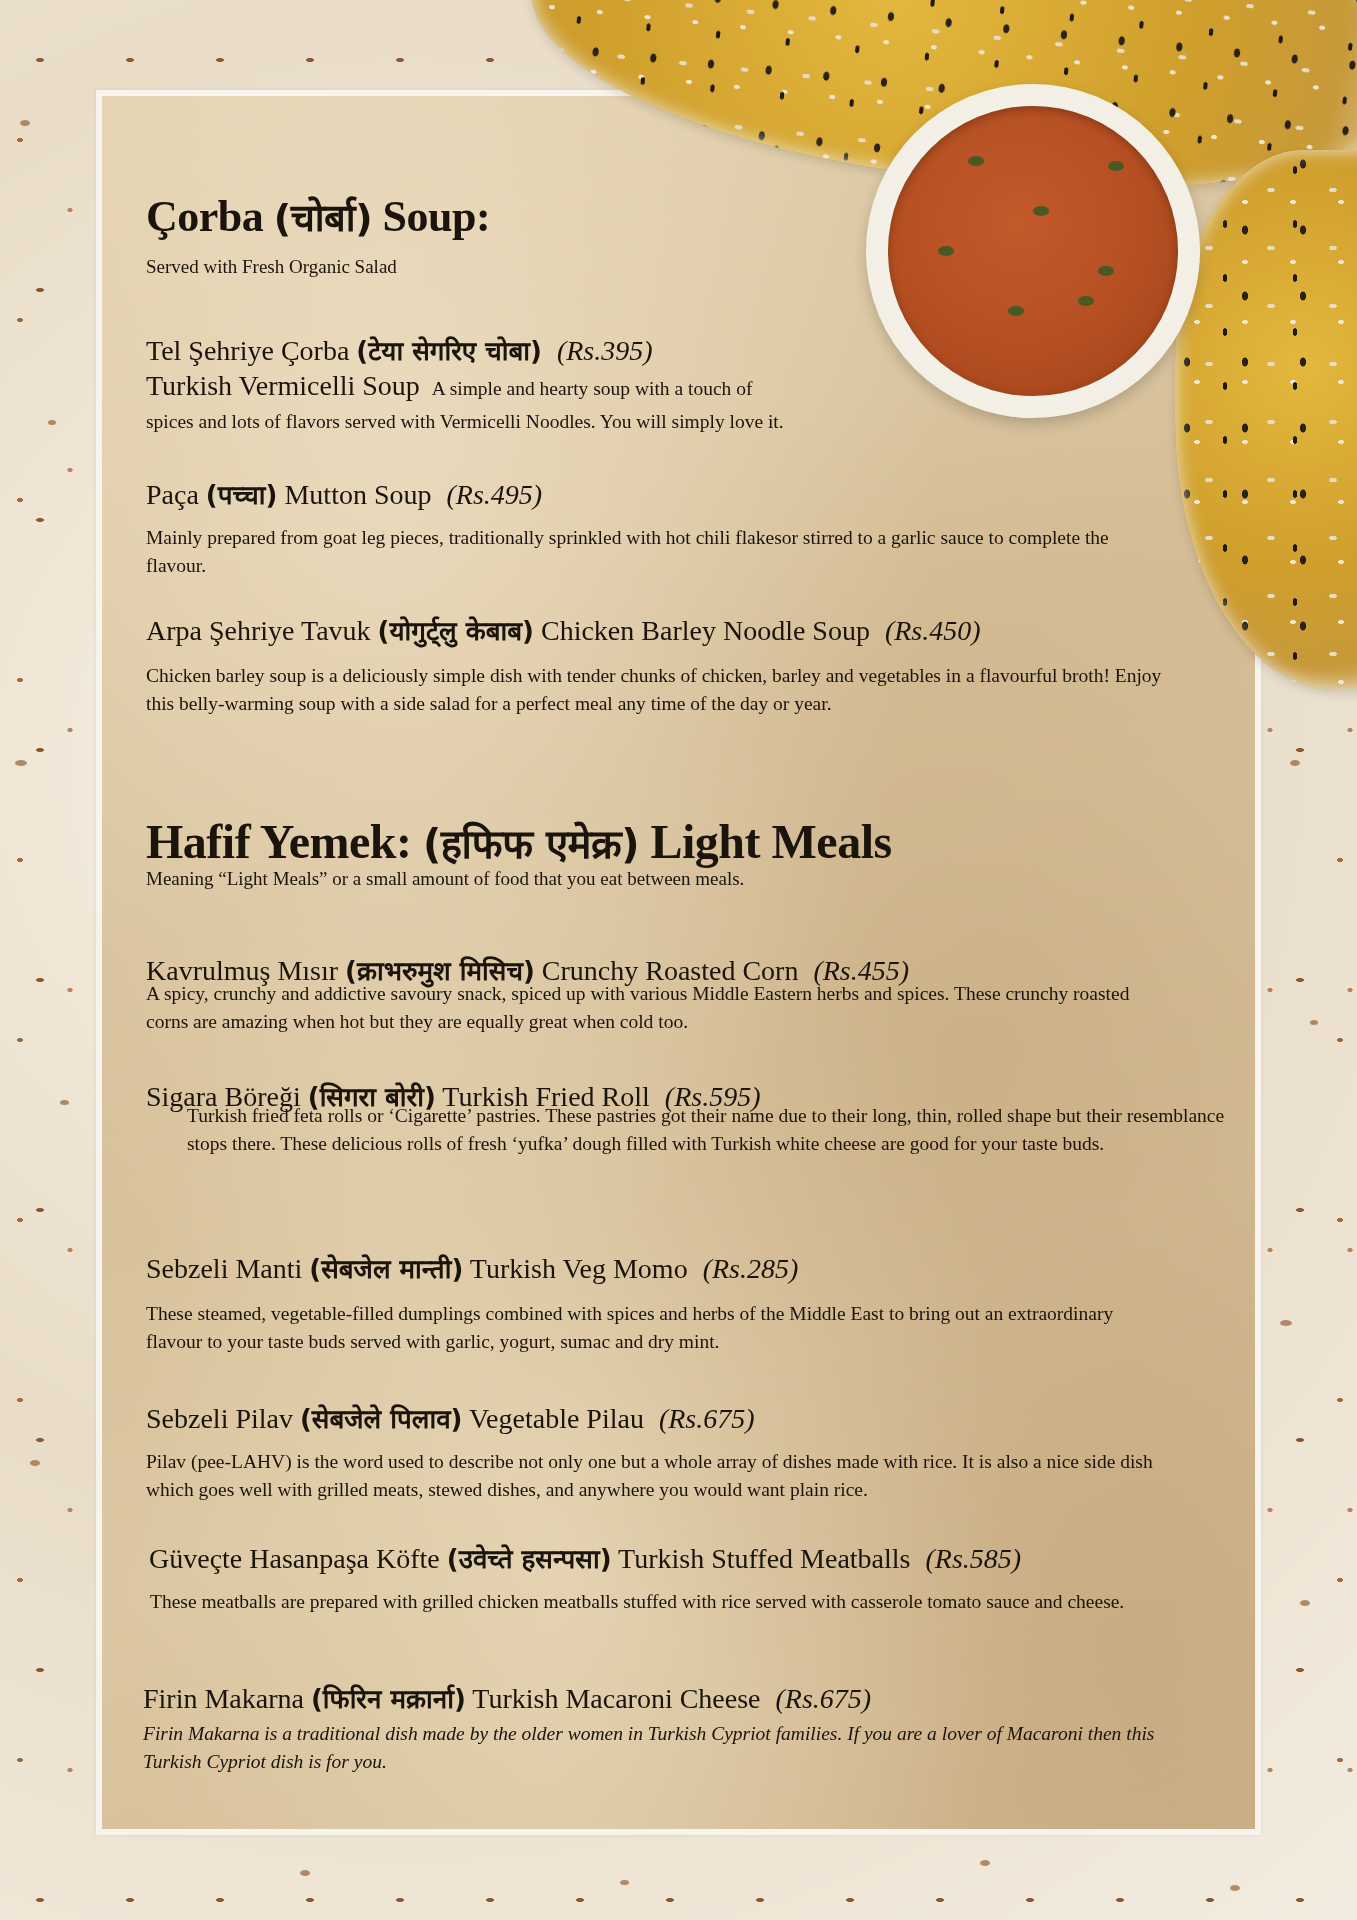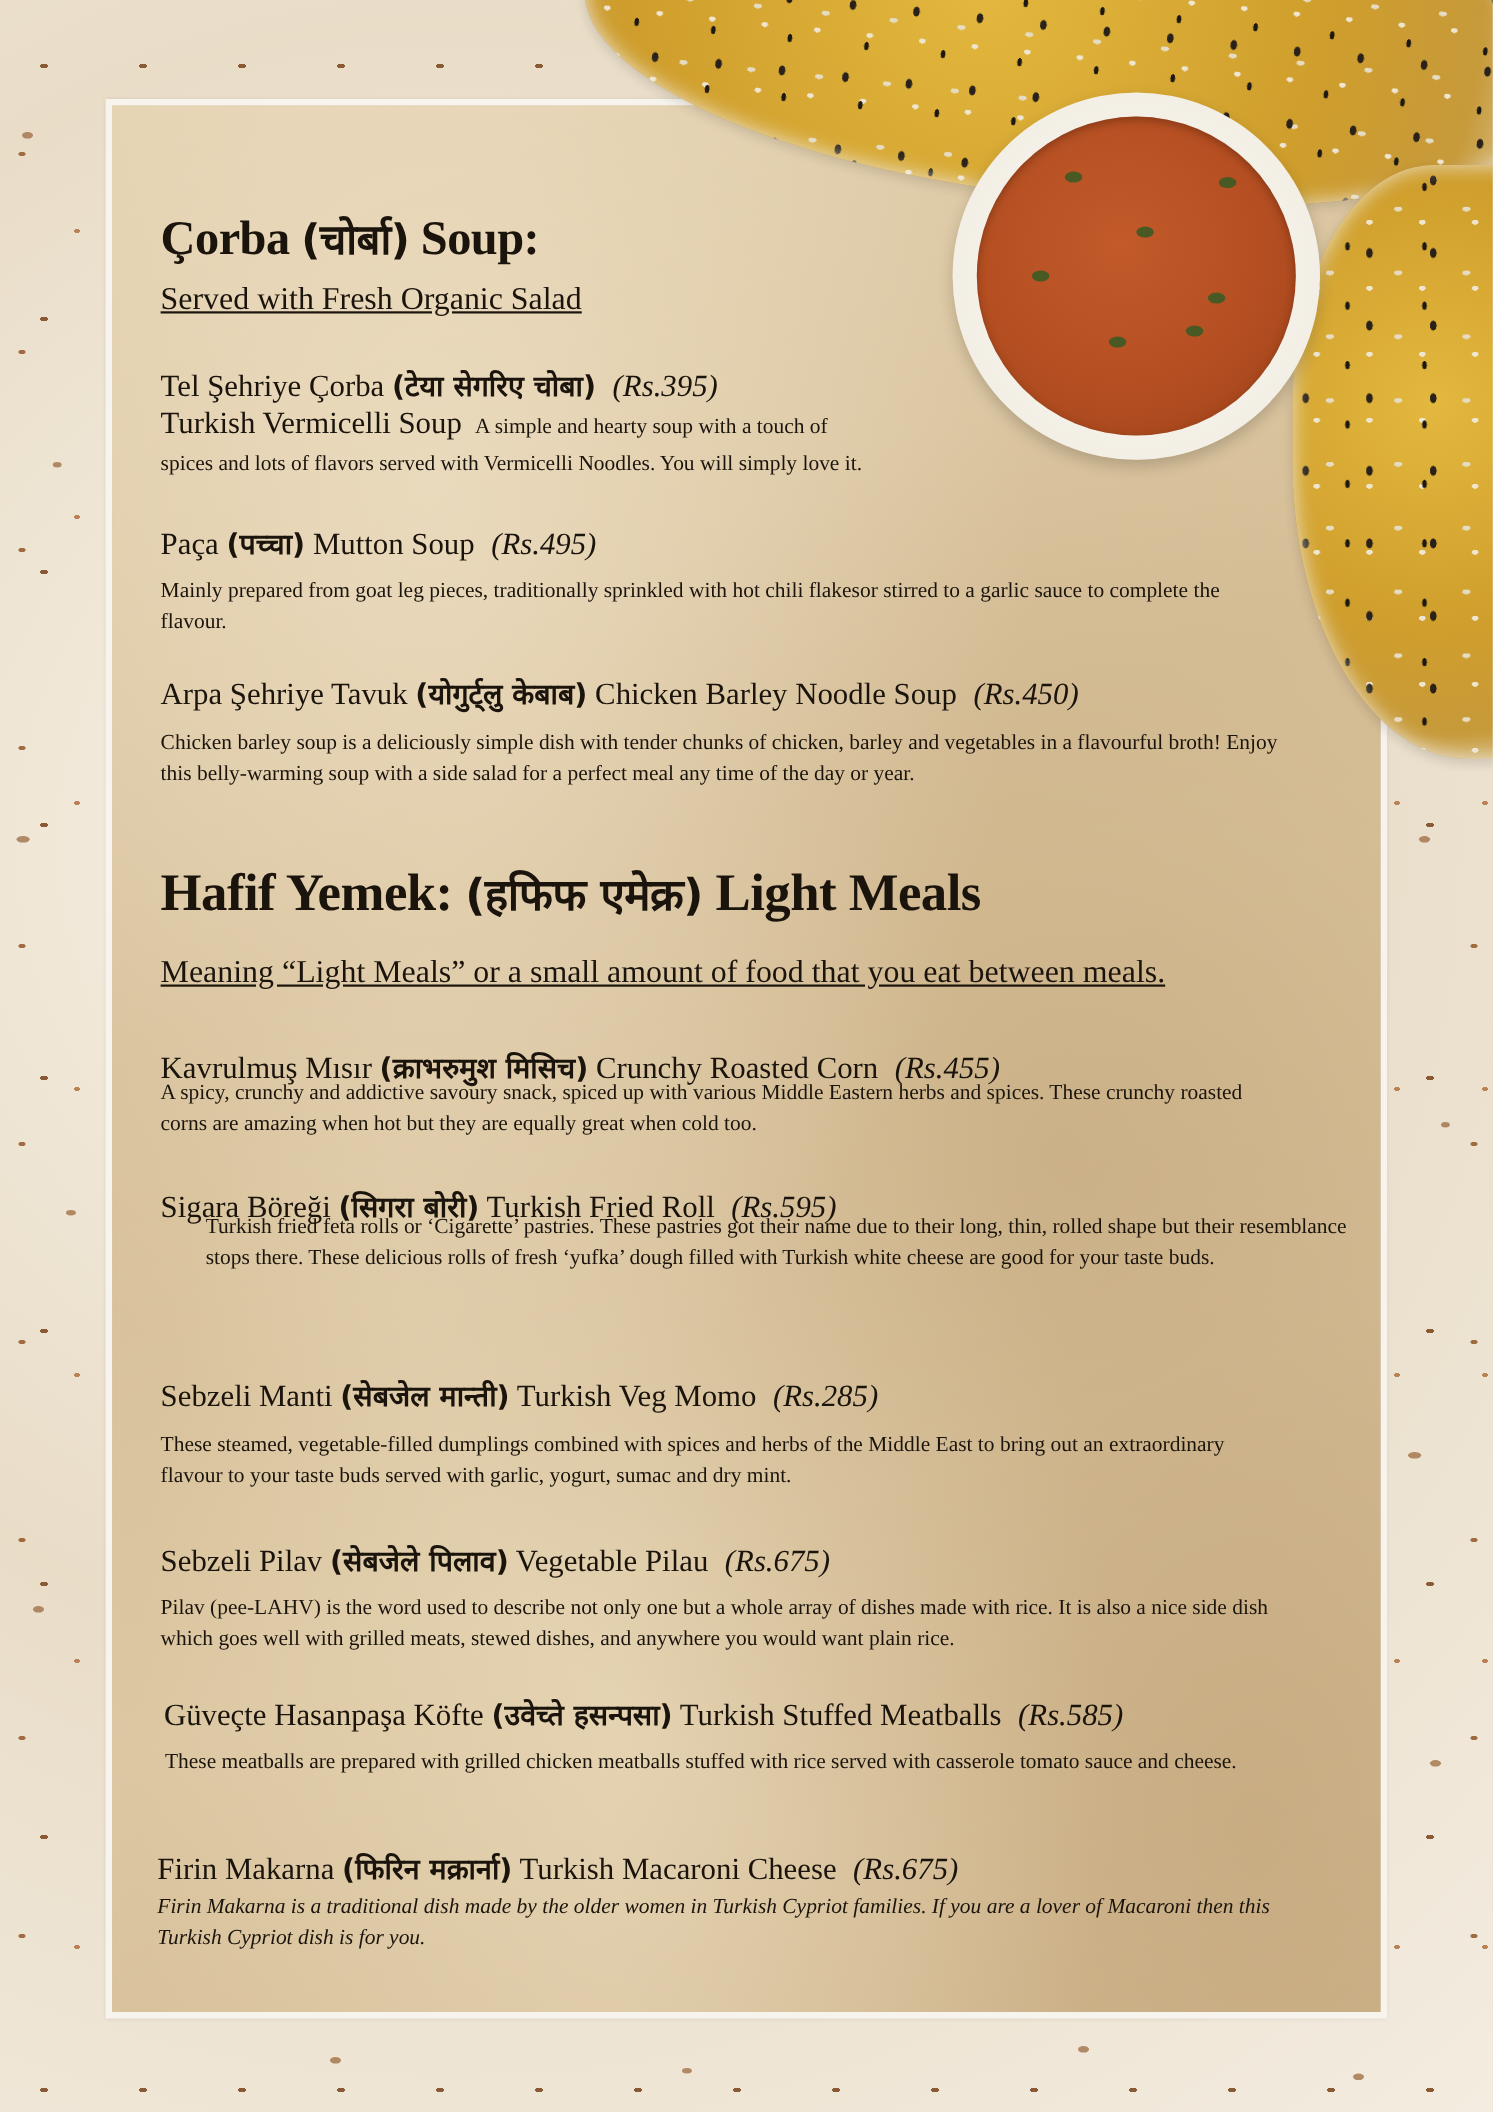--- a/index.html
+++ b/index.html
@@ -82,21 +82,21 @@
     width: 1080px;
   }
   .abs { position: absolute; left: 0; white-space: nowrap; }
   .section-title {
     font-weight: 700;
     font-size: 44px;
     letter-spacing: -0.5px;
   }
   .section-title.big { font-size: 48px; }
   .deva { font-family: "DejaVu Sans", sans-serif; font-weight: 700; }
-  .section-sub { font-size: 29px; text-decoration: underline; }
+  .section-sub { font-size: 19px; }
   .item-title { font-size: 28px; }
   .item-title .deva { font-size: 26px; }
   .price { font-style: italic; font-size: 28px; margin-left: 8px; }
   .desc { font-size: 19.5px; line-height: 28px; white-space: normal; }
   .inline-desc { font-size: 19.5px; }
 </style>
 </head>
 <body>
 
 <div>
@@ -163,21 +163,21 @@
   <div class="abs desc" style="top:344px;width:1020px;">Mainly prepared from goat leg pieces, traditionally sprinkled with hot chili flakesor stirred to a garlic sauce to complete the flavour.</div>
 
   <div class="abs item-title" style="top:432px;">
     <span>Arpa Şehriye Tavuk</span>
     <span class="deva">(योगुर्ट्लु केबाब)</span>
     <span>Chicken Barley Noodle Soup</span>
     <span class="price">(Rs.450)</span>
   </div>
   <div class="abs desc" style="top:482px;width:1040px;">Chicken barley soup is a deliciously simple dish with tender chunks of chicken, barley and vegetables in a flavourful broth! Enjoy this belly-warming soup with a side salad for a perfect meal any time of the day or year.</div>
 
-  <div class="abs section-title big" style="top:604px;">
+  <div class="abs section-title big" style="top:634px;">
     <span>Hafif Yemek:</span>
     <span class="deva" style="font-size:40px;">(हफिफ एमेक्र)</span>
     <span>Light Meals</span>
   </div>
   <div class="abs section-sub" style="top:688px;">Meaning “Light Meals” or a small amount of food that you eat between meals.</div>
 
   <div class="abs item-title" style="top:752px;margin-top:20px;">
     <span>Kavrulmuş Mısır</span>
     <span class="deva">(क्राभरुमुश मिसिच)</span>
     <span>Crunchy Roasted Corn</span>

